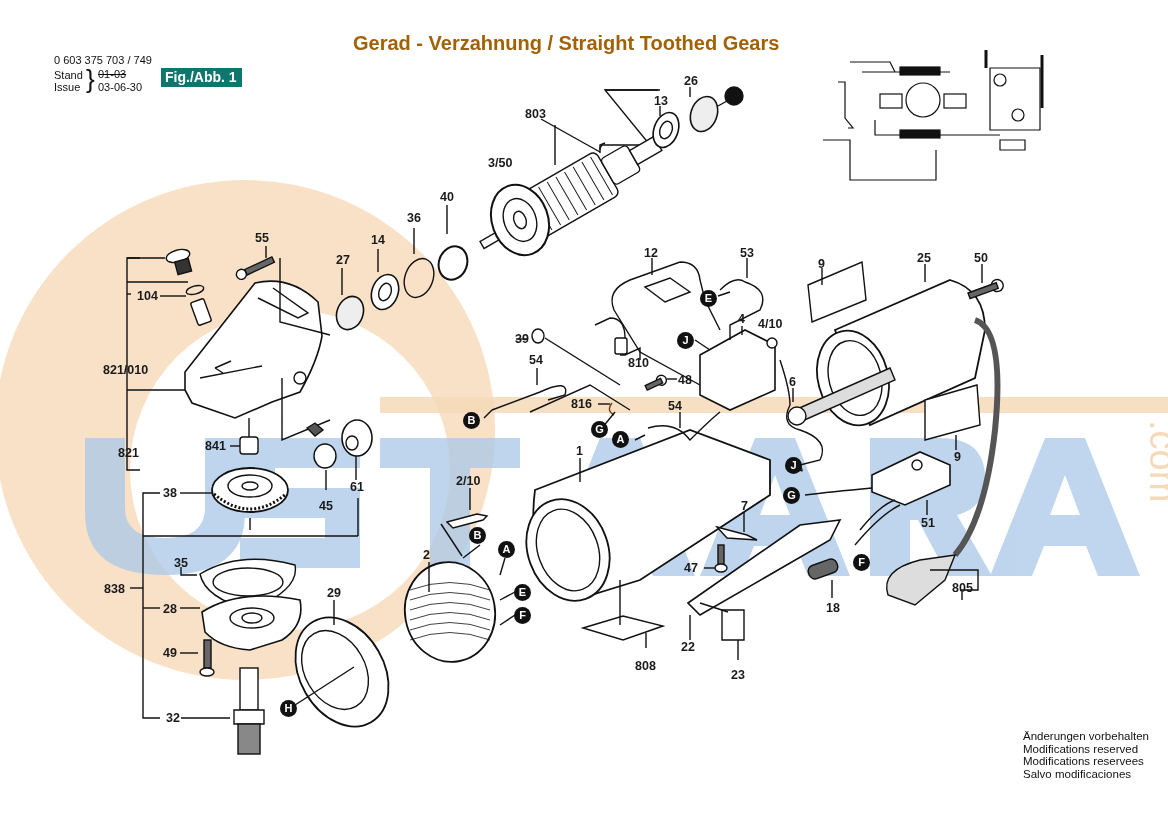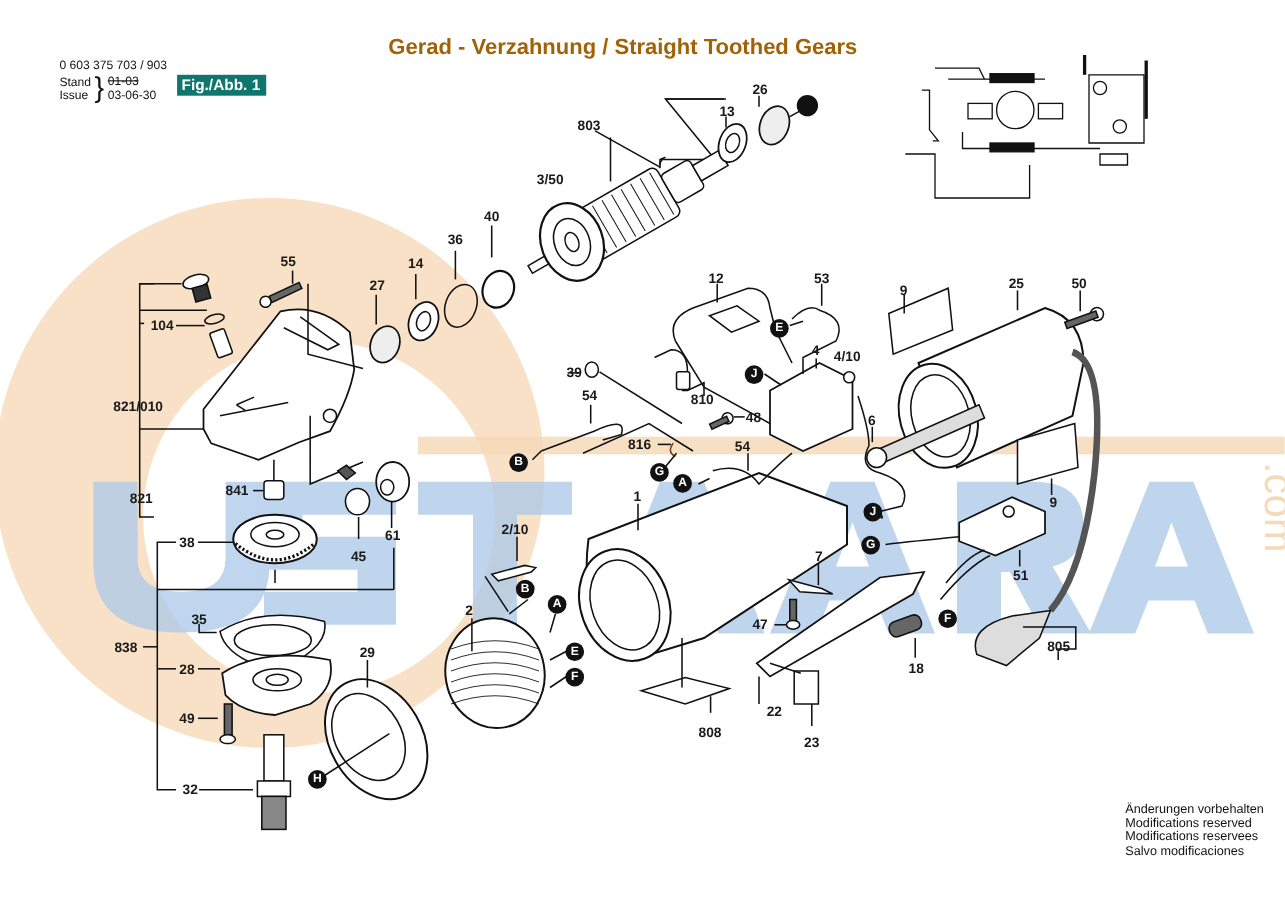--- a/index.html
+++ b/index.html
@@ -324,21 +324,21 @@
     <path d="M875 120 L875 135 L1000 135"></path>
     <path d="M990 68 L1040 68 L1040 130 L990 130 Z"></path>
     <circle cx="1000" cy="80" r="6" fill="#fff"></circle>
     <circle cx="1018" cy="115" r="6" fill="#fff"></circle>
     <line x1="986" y1="50" x2="986" y2="68" stroke-width="3"></line>
     <line x1="1042" y1="55" x2="1042" y2="108" stroke-width="3"></line>
     <path d="M1000 140 L1025 140 L1025 150 L1000 150 Z"></path>
   </g>
 </svg>
 
-<div class="hdr" style="left:54px; top:54px;">0 603 375 703 / 903</div>
+<div class="hdr" style="left:54px; top:54px;">0 603 375 703 / 749</div>
 <div class="hdr" style="left:54px; top:69px;">Stand</div>
 <div class="hdr" style="left:54px; top:81px;">Issue</div>
 <div class="hdr" style="left:86px; top:66px; font-size:26px; line-height:26px;">}</div>
 <div class="hdr" style="left:98px; top:68px; text-decoration:line-through;">01-03</div>
 <div class="hdr" style="left:98px; top:81px;">03-06-30</div>
 <div class="figbox">Fig./Abb. 1</div>
 <div class="title">Gerad - Verzahnung / Straight Toothed Gears</div>
 
 <div class="lbl" style="left:525px; top:108px;">803</div>
 <div class="lbl" style="left:654px; top:95px;">13</div>
@@ -359,21 +359,21 @@
 <div class="lbl" style="left:104px; top:583px;">838</div>
 <div class="lbl" style="left:174px; top:557px;">35</div>
 <div class="lbl" style="left:163px; top:603px;">28</div>
 <div class="lbl" style="left:163px; top:647px;">49</div>
 <div class="lbl" style="left:166px; top:712px;">32</div>
 <div class="lbl" style="left:327px; top:587px;">29</div>
 <div class="lbl" style="left:423px; top:549px;">2</div>
 <div class="lbl" style="left:456px; top:475px;">2/10</div>
 <div class="lbl" style="left:576px; top:445px;">1</div>
 <div class="lbl" style="left:635px; top:649px;margin-top:11px;">808</div>
-<div class="lbl" style="left:681px; top:641px;margin-left:16px;">22</div>
+<div class="lbl" style="left:681px; top:641px;">22</div>
 <div class="lbl" style="left:731px; top:669px;">23</div>
 <div class="lbl" style="left:684px; top:562px;">47</div>
 <div class="lbl" style="left:741px; top:500px;">7</div>
 <div class="lbl" style="left:826px; top:602px;">18</div>
 <div class="lbl" style="left:644px; top:247px;">12</div>
 <div class="lbl" style="left:740px; top:247px;">53</div>
 <div class="lbl" style="left:515px; top:333px;text-align:right;">39</div>
 <div class="lbl" style="left:529px; top:354px;">54</div>
 <div class="lbl" style="left:668px; top:400px;">54</div>
 <div class="lbl" style="left:628px; top:357px;">810</div>

